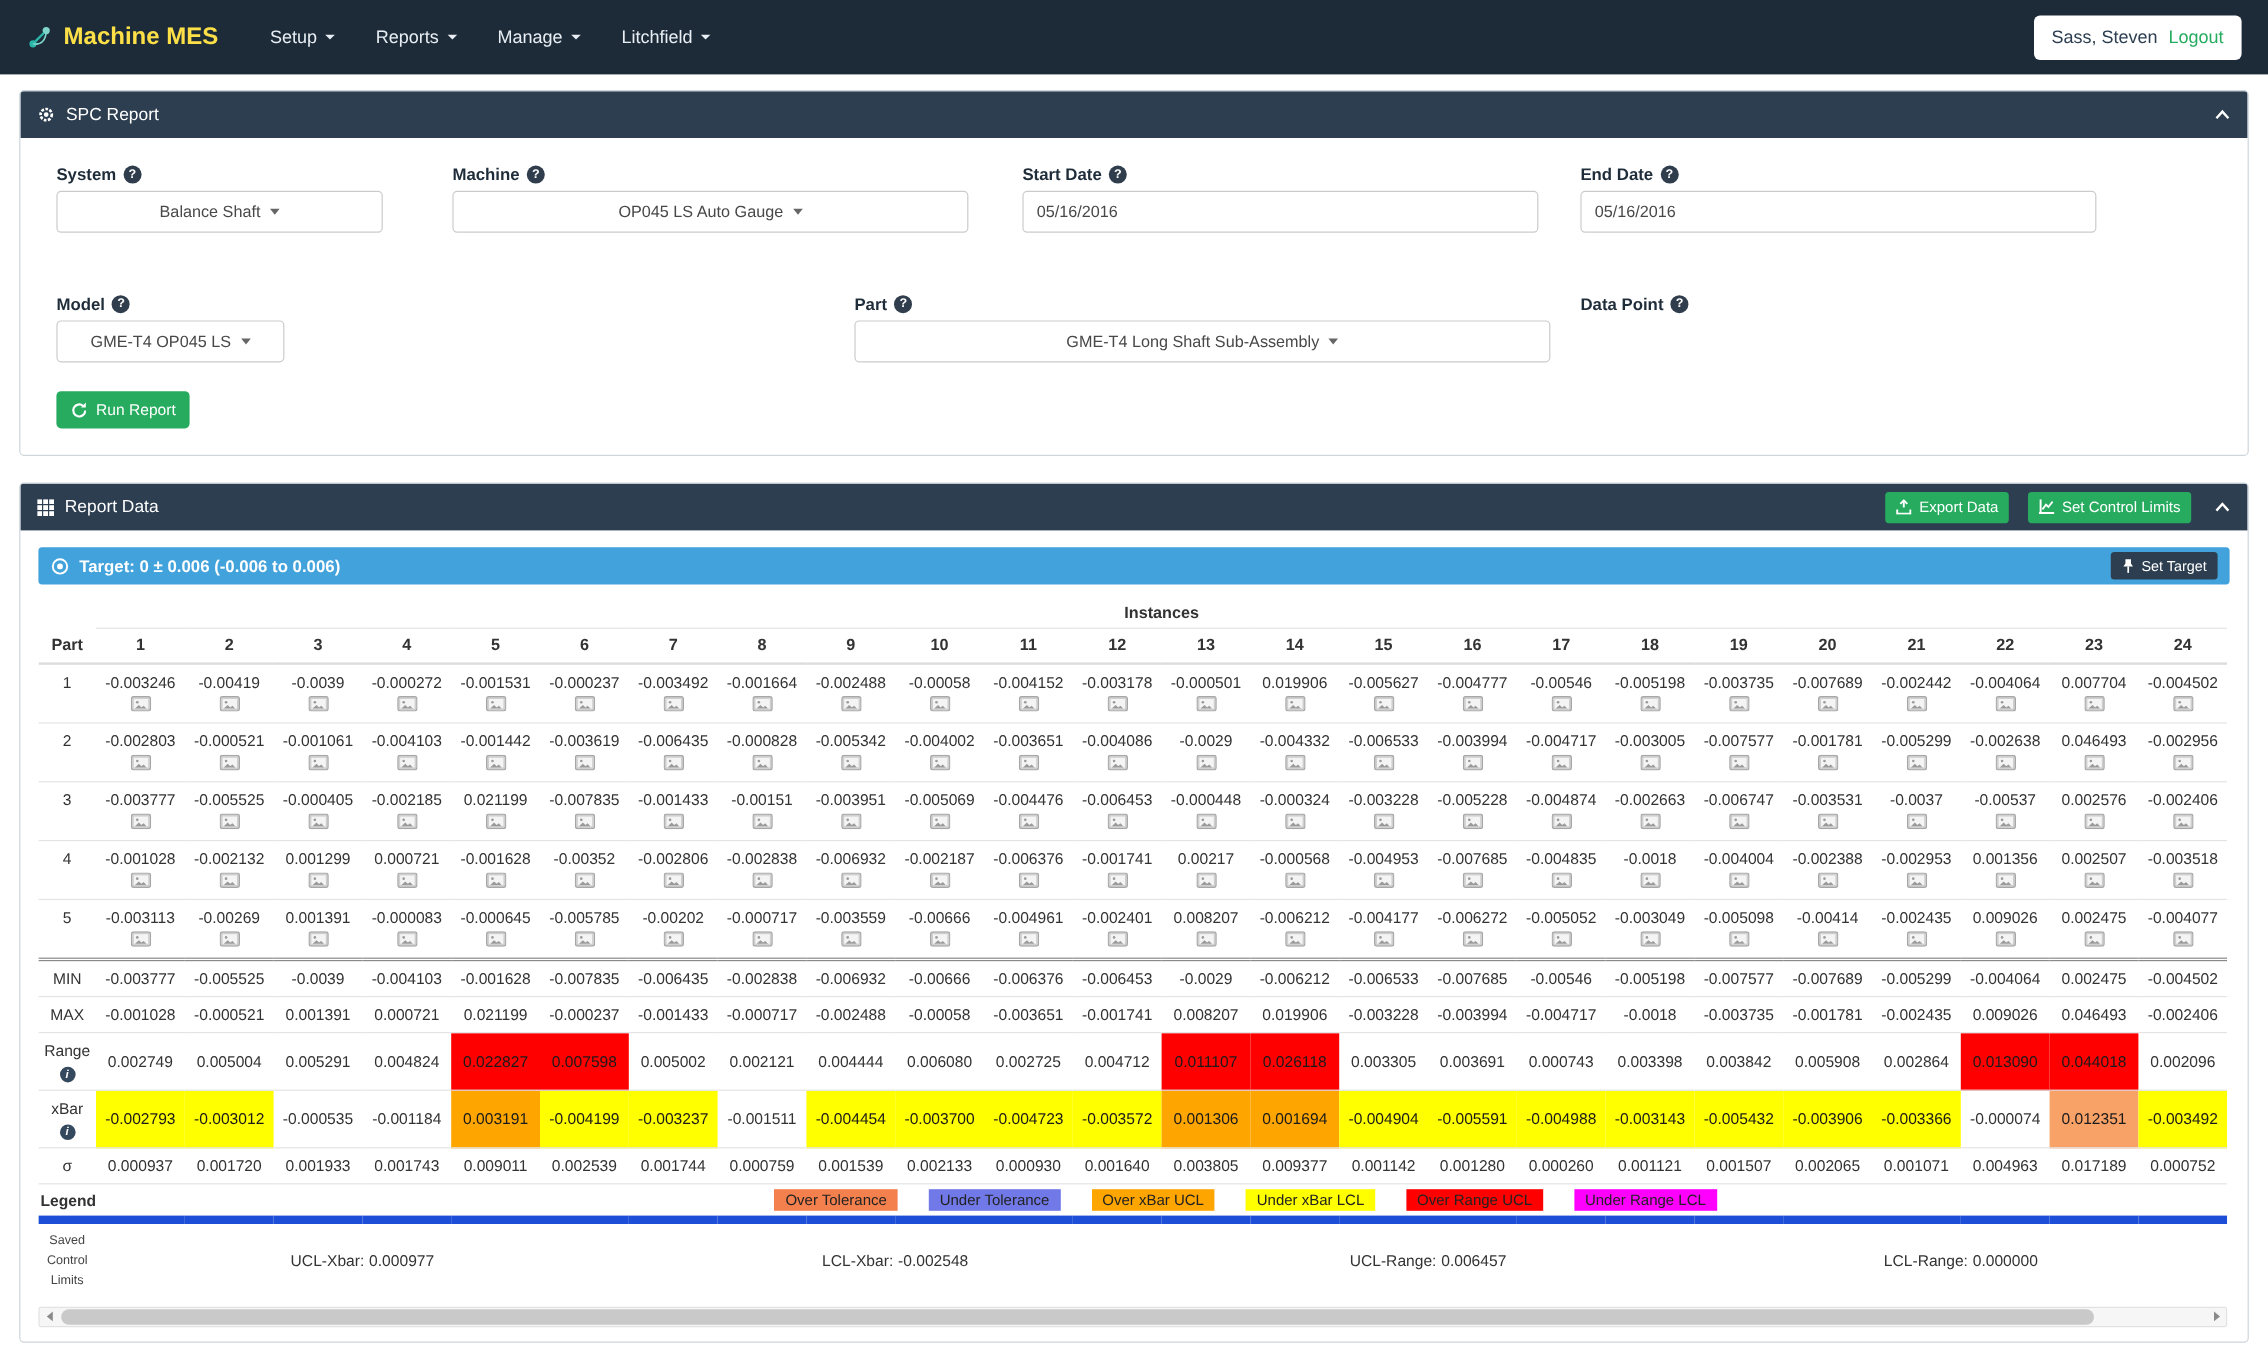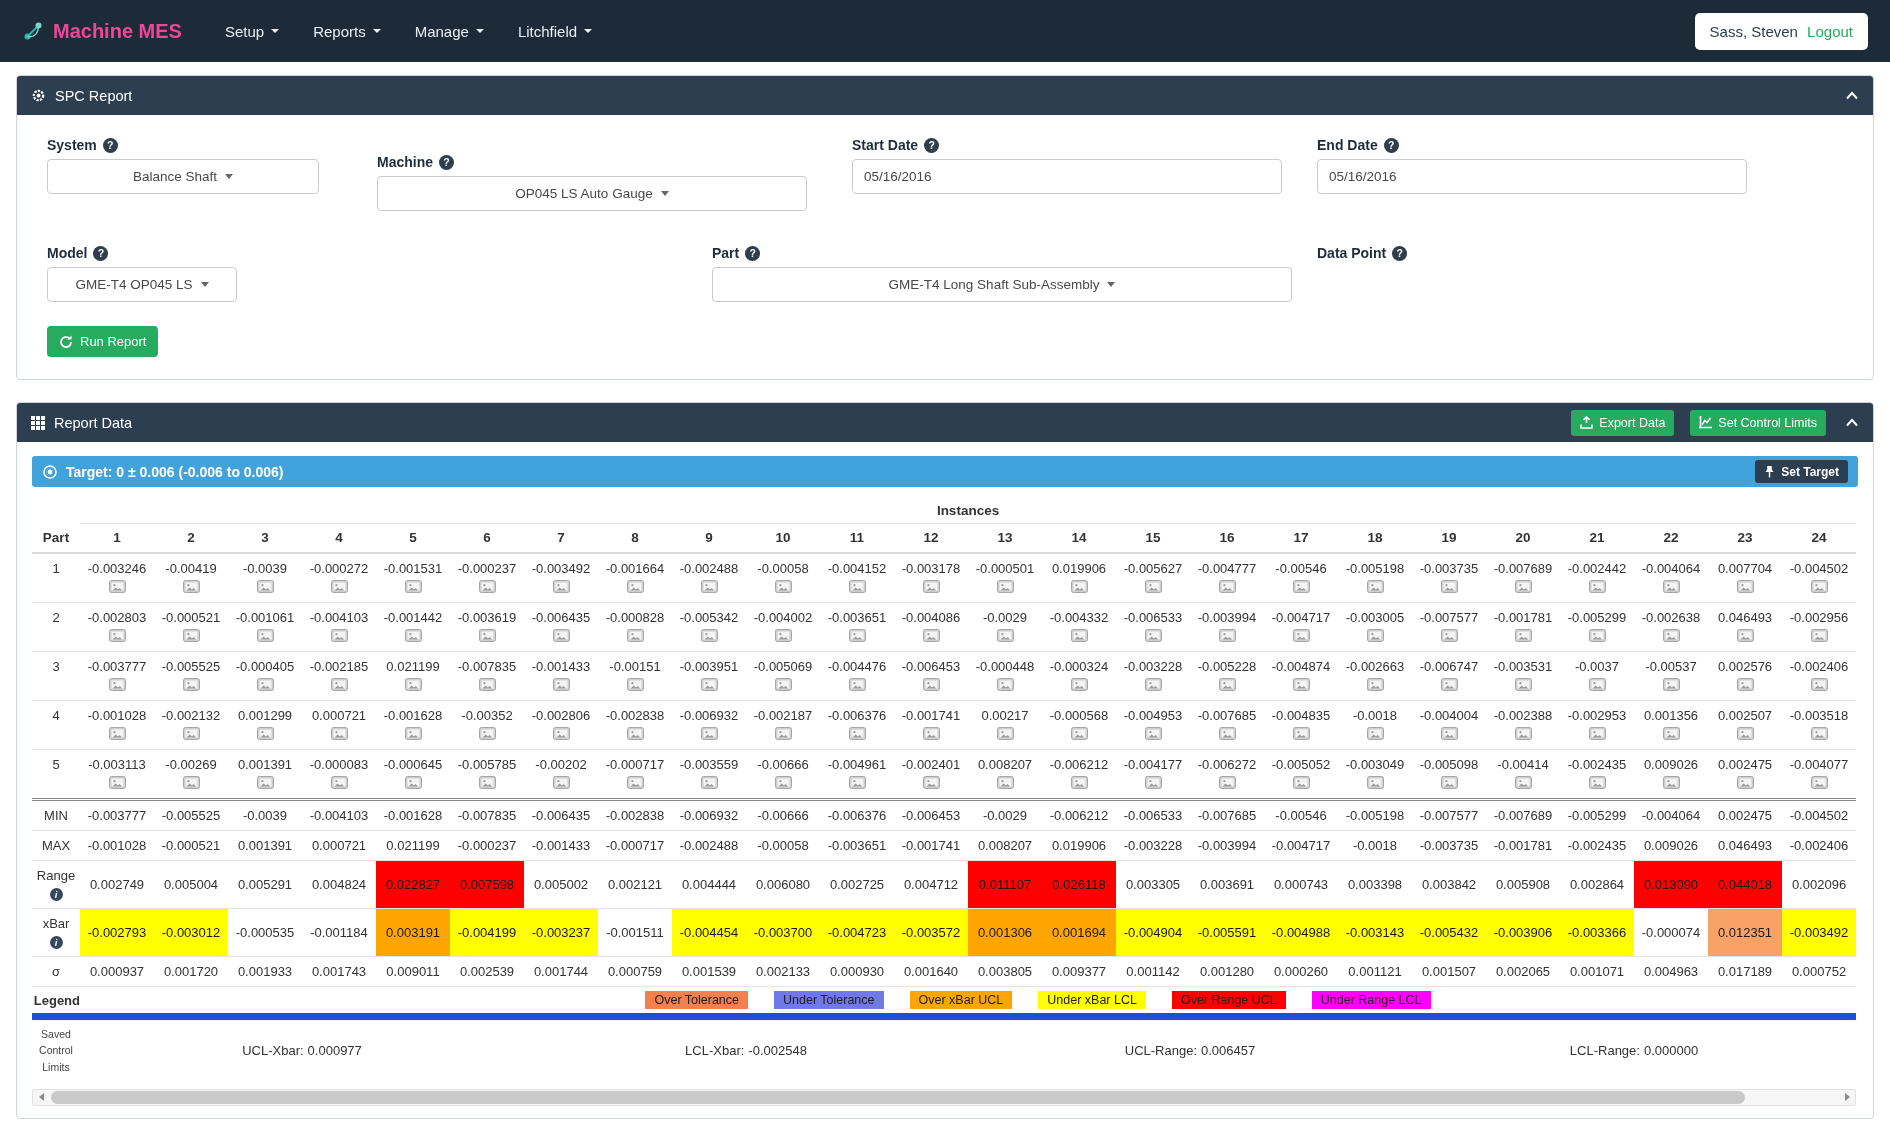--- a/index.html
+++ b/index.html
@@ -2,21 +2,21 @@
 <html><head>
 <meta charset="utf-8">
 <style>
   * { margin:0; padding:0; box-sizing:border-box; }
   html,body { width:1890px; height:1141px; }
   body { font-family:"Liberation Sans", sans-serif; background:#ffffff; color:#2c3e50; overflow:hidden; }
   .spacer { flex:1; }
 
   
   .navbar { height:62px; background:#1d2b38; display:flex; align-items:center; padding:0 22px; }
-  .brand { display:flex; align-items:center; gap:9px; color:#ec4899; font-size:20px; font-weight:bold; margin-right:26px; cursor:pointer; }
+  .brand { display:flex; align-items:center; gap:9px; color:#fde047; font-size:20px; font-weight:bold; margin-right:26px; cursor:pointer; }
   .nav-menu { display:flex; align-items:flex-end; height:100%; }
   .nav-item { display:flex; align-items:center; gap:7px; padding:0 17px; height:100%; color:#e8eef3; font-size:15px; cursor:pointer; }
   .caret { width:0; height:0; border-left:4px solid transparent; border-right:4px solid transparent; border-top:4px solid #e8eef3; }
   .user-box { margin-left:auto; background:#fff; border-radius:5px; padding:10px 15px; font-size:15px; color:#2c3e50; cursor:pointer; white-space:nowrap; }
   .user-box .logout { color:#26ab5f; margin-left:5px; }
 
   
   .page { padding:13px 16px 0 16px; }
   .panel { border:1px solid #cdd6dd; border-radius:4px; background:#fff; margin-bottom:22px; overflow:hidden; }
   .panel-header { background:#2c3e50; color:#fff; height:39px; display:flex; align-items:center; gap:9px; padding:0 14px; font-size:15px; }
@@ -27,32 +27,32 @@
   
   .form-area { position:relative; height:238px; }
   .field { position:absolute; }
   .field-label { font-size:14px; font-weight:bold; color:#1f2d3a; margin-bottom:6px; display:flex; align-items:center; gap:6px; }
   .help-ic { display:inline-flex; align-items:center; justify-content:center; width:15px; height:15px; border-radius:50%; background:#2f3d4c; color:#fff; font-size:10.5px; font-weight:bold; cursor:pointer; }
   .control { height:35px; width:100%; border:1px solid #cbcbcb; border-radius:4px; background:#fff; font-size:13.5px; color:#484848; padding:0 11px; display:flex; align-items:center; font-family:inherit; }
   .select { justify-content:center; cursor:pointer; }
   .sel-caret { width:0; height:0; border-left:4px solid transparent; border-right:4px solid transparent; border-top:5px solid #666; margin-left:8px; }
   input.control { display:block; line-height:33px; }
   #f-system { left:15px; top:8px; width:272px; }
-  #f-machine { left:345px; top:25px; width:430px; }
+  #f-machine { left:345px; top:8px; width:430px; }
   #f-start { left:820px; top:8px; width:430px; }
   #f-end { left:1285px; top:8px; width:430px; }
   #f-model { left:15px; top:116px; width:190px; }
   #f-part { left:680px; top:116px; width:580px; }
   #f-datapoint { left:1285px; top:116px; width:538px; }
   .btn-green { position:absolute; left:15px; top:197px; display:inline-flex; align-items:center; gap:7px; background:#26ab5f; color:#fff; border:none; border-radius:4px; height:31px; padding:0 12px; font-size:13px; font-family:inherit; cursor:pointer; }
   .panel-body { padding:14px 15px 12px 15px; }
 
   
   .target-bar { background:#42a2dc; border-radius:3px; height:31px; display:flex; align-items:center; gap:8px; padding:0 10px; color:#fff; font-size:14px; font-weight:bold; margin-bottom:12px; }
-  .btn-dark { display:inline-flex; align-items:center; gap:6px; background:#2c3e50; color:#fff; border:none; border-radius:3px; height:23px; padding:0 9px; font-size:12px; font-family:inherit; cursor:pointer; font-weight:bold; }
+  .btn-dark { display:inline-flex; align-items:center; gap:6px; background:#2c3e50; color:#fff; border:none; border-radius:3px; height:23px; padding:0 9px; font-size:12px; font-family:inherit; cursor:pointer; font-weight:normal; }
 
   
   .table-wrap { width:1824px; overflow:hidden; }
   table { border-collapse:collapse; table-layout:fixed; width:1824px; font-size:13px; color:#333; }
   th, td { text-align:center; font-weight:normal; }
   tr.head1 th.inst { font-weight:bold; font-size:13.5px; padding:4px 0 5px 0; border-bottom:1px solid #e4e4e4; }
   tr.head2 th { font-weight:bold; font-size:13.5px; padding:6px 0 7px 0; border-bottom:2px solid #dcdcdc; }
   tr.part-row th { vertical-align:top; padding-top:7px; border-bottom:1px solid #e4e4e4; }
   tr.part-row td { padding:7px 0 6px 0; border-bottom:1px solid #e4e4e4; }
   .cell-val { margin-bottom:4px; }

